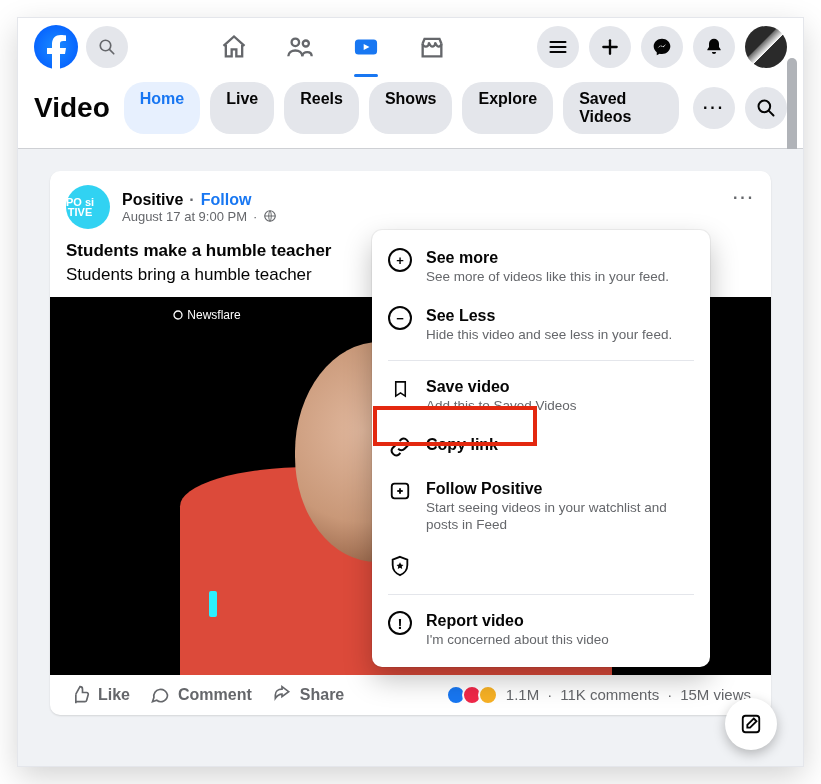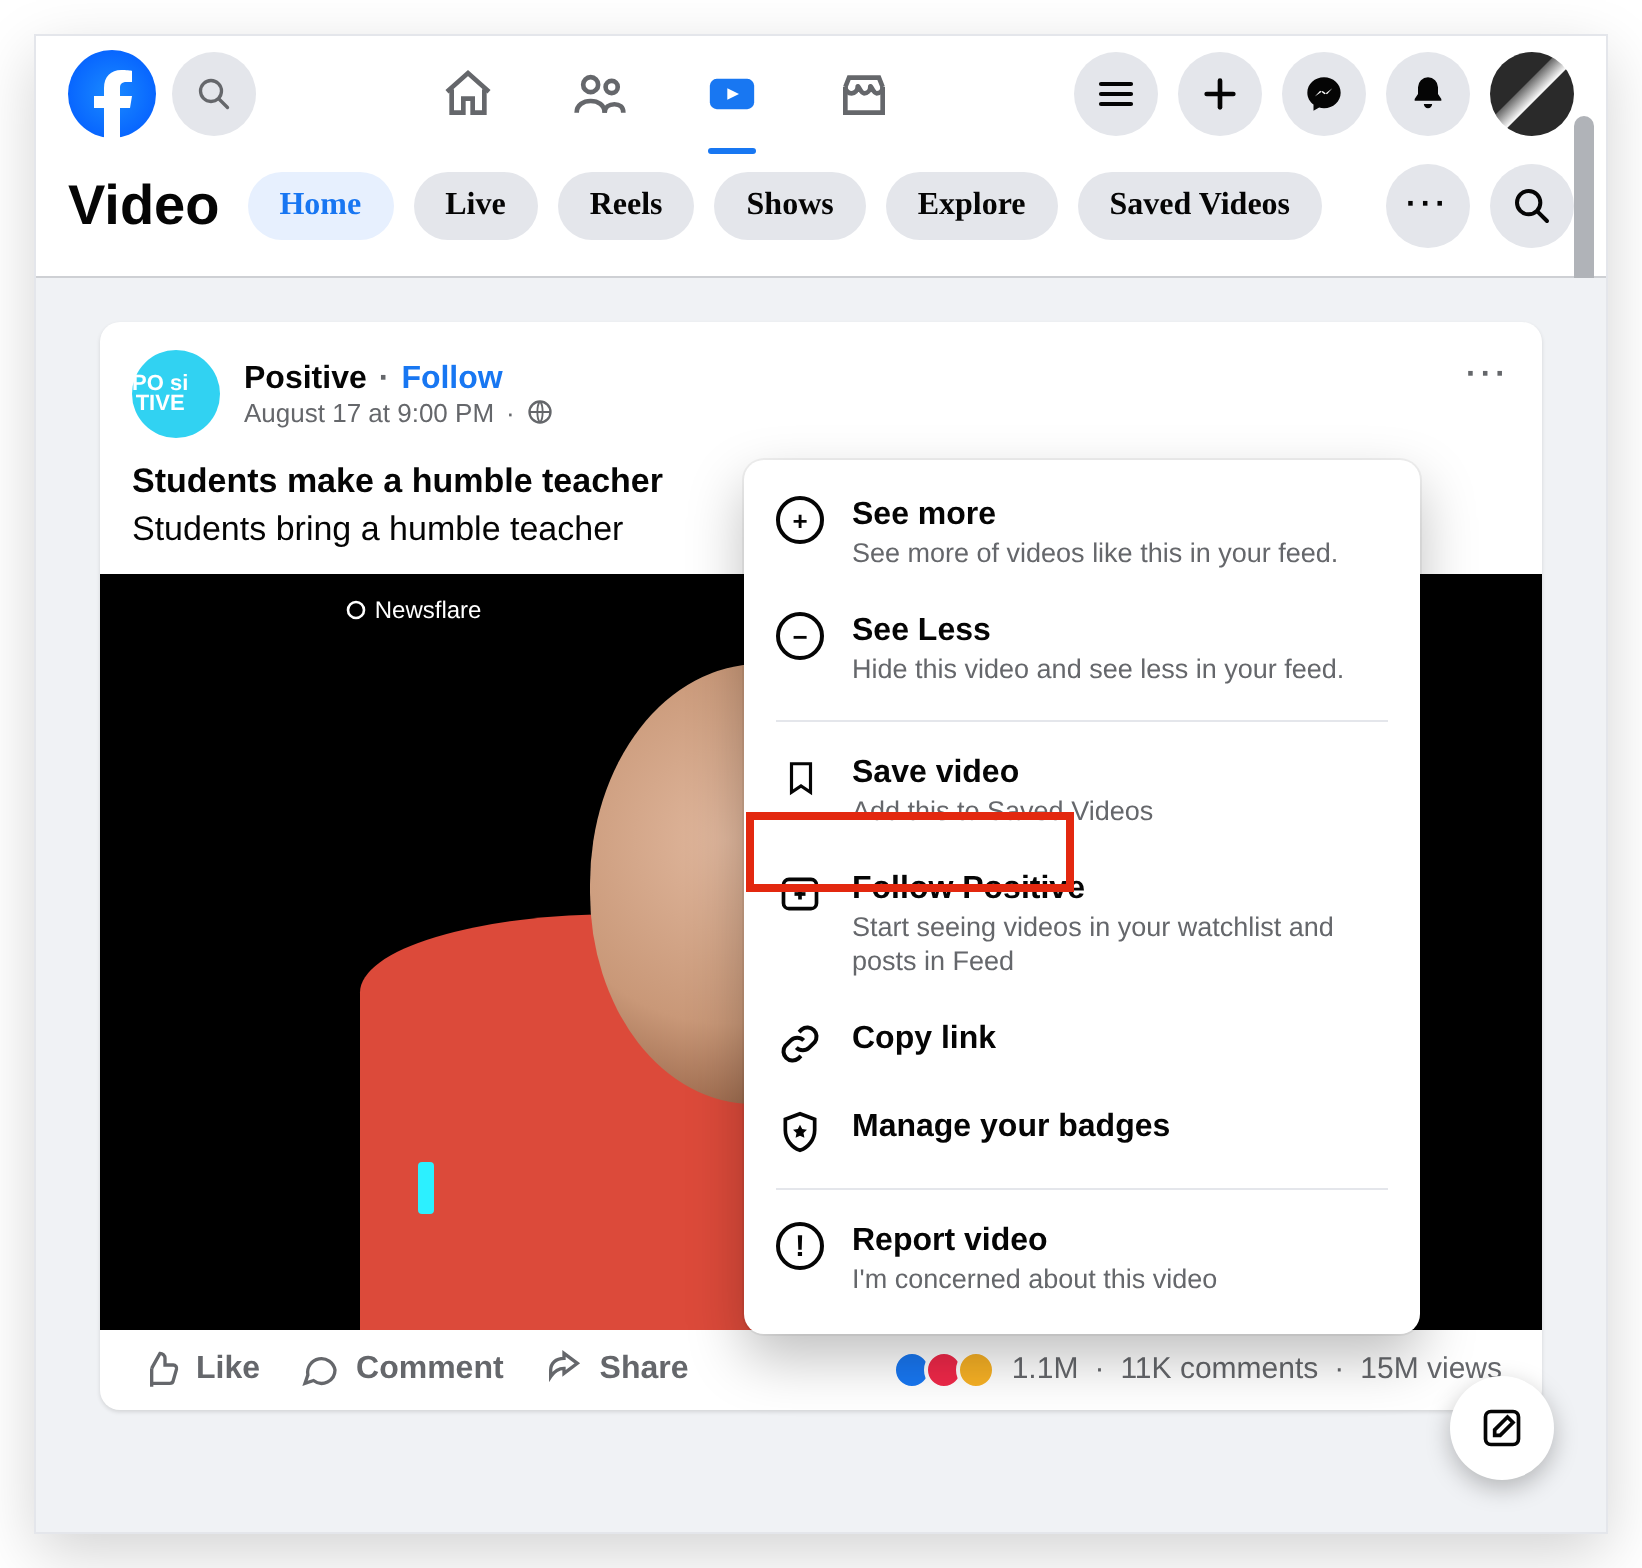--- a/index.html
+++ b/index.html
@@ -28,21 +28,21 @@
   .nav-tab{width:60px;height:48px;display:flex;align-items:center;justify-content:center;border-radius:8px;color:var(--icon);}
   .nav-tab.active{color:var(--accent);position:relative;}
   .nav-tab.active::after{content:"";position:absolute;bottom:-6px;left:18px;right:18px;height:3px;background:var(--accent);border-radius:2px;}
   .nav-right{display:flex;gap:10px;align-items:center;}
   .avatar{width:42px;height:42px;border-radius:50%;background:#222 center/cover;display:flex;align-items:center;justify-content:center;color:#fff;font-size:20px;overflow:hidden;}
   .avatar-inner{width:100%;height:100%;background:linear-gradient(135deg,#2a2a2a 40%,#6b6b6b 41%,#fafafa 55%,#2a2a2a 56%);}
   
   .secondary-bar{display:flex;align-items:center;gap:14px;padding:6px 16px 14px 16px;border-bottom:1px solid var(--divider);}
   .sec-title{font-size:28px;font-weight:800;}
   .chips{display:flex;gap:10px;flex:1;}
-  .chip{padding:8px 16px;border-radius:20px;background:var(--hover);font-weight:600;font-size:16px;color:var(--text);font-family:Liberation Serif, serif;}
+  .chip{padding:8px 16px;border-radius:20px;background:var(--hover);font-weight:600;font-size:16px;color:var(--text);}
   .chip.active{background:var(--chip-active-bg);color:var(--chip-active-text);}
   .sec-right{display:flex;gap:10px;margin-left:auto;}
   
   .feed-bg{background:var(--surface);height:calc(100% - 58px - 63px);padding:22px 32px;position:relative;}
   .card{background:#fff;border-radius:10px;box-shadow:0 1px 2px rgba(0,0,0,0.12);overflow:hidden;position:relative;}
   .card-head{display:flex;align-items:center;gap:12px;padding:14px 16px 4px 16px;position:relative;}
   .page-avatar{width:44px;height:44px;border-radius:50%;background:linear-gradient(150deg,#31d2f2 0%, #31d2f2 100%);display:flex;align-items:center;justify-content:flex-start;font-weight:700;color:#fff;font-size:11px;text-align:center;line-height:.95;}
   .page-avatar span{display:block;}
   .author-line{display:flex;gap:6px;font-size:16px;font-weight:700;}
   .follow-link{color:var(--accent);}
@@ -295,52 +295,49 @@
             <path d="M6 3h12v18l-6-4-6 4z"></path>
           </svg>
       </div>
       <div class="pop-tx">
         <div class="ti">Save video</div>
         <div class="su">Add this to Saved Videos</div>
       </div>
     </div>
     <div class="pop-item">
       <div class="pop-icon noc">
+        <svg width="22" height="22" viewBox="0 0 24 24" fill="none" stroke="#050505" stroke-width="2.2">
+            <path d="M10 14a5 5 0 0 0 7 0l3-3a5 5 0 0 0-7-7l-1.5 1.5"></path>
+            <path d="M14 10a5 5 0 0 0-7 0l-3 3a5 5 0 0 0 7 7l1.5-1.5"></path>
+          </svg>
+      </div>
+      <div class="pop-tx">
+        <div class="ti">Copy link</div>
+      </div>
+    </div>
+    <div class="pop-item">
+      <div class="pop-icon noc">
         <svg width="22" height="22" viewBox="0 0 24 24" fill="none" stroke="#050505" stroke-width="2">
             <rect x="3" y="4" width="18" height="16" rx="3"></rect>
             <line x1="12" y1="9" x2="12" y2="15"></line>
             <line x1="9" y1="12" x2="15" y2="12"></line>
           </svg>
       </div>
       <div class="pop-tx">
         <div class="ti">Follow Positive</div>
         <div class="su">Start seeing videos in your watchlist and posts in Feed</div>
       </div>
     </div>
     <div class="pop-item">
       <div class="pop-icon noc">
-        <svg width="22" height="22" viewBox="0 0 24 24" fill="none" stroke="#050505" stroke-width="2.2">
-            <path d="M10 14a5 5 0 0 0 7 0l3-3a5 5 0 0 0-7-7l-1.5 1.5"></path>
-            <path d="M14 10a5 5 0 0 0-7 0l-3 3a5 5 0 0 0 7 7l1.5-1.5"></path>
-          </svg>
-      </div>
-      <div class="pop-tx">
-        <div class="ti">Copy link</div>
-      </div>
-    </div>
-    <div class="pop-item">
-      <div class="pop-icon noc">
         <svg width="22" height="22" viewBox="0 0 24 24" fill="none" stroke="#050505" stroke-width="2">
             <path d="M12 2l8 3v6c0 5-3.4 9.4-8 11-4.6-1.6-8-6-8-11V5z"></path>
             <path d="M12 8l1.2 2.4 2.6.4-1.9 1.8.5 2.6L12 14l-2.4 1.2.5-2.6-1.9-1.8 2.6-.4z" fill="#050505" stroke="none"></path>
           </svg>
       </div>
-      <div class="pop-tx">
-        <div class="ti">Manage your badges</div>
-      </div>
     </div>
     <div class="pop-div"></div>
     <div class="pop-item">
       <div class="pop-icon" style="font-size:15px;">!</div>
       <div class="pop-tx">
         <div class="ti">Report video</div>
         <div class="su">I'm concerned about this video</div>
       </div>
     </div>
   </div>

